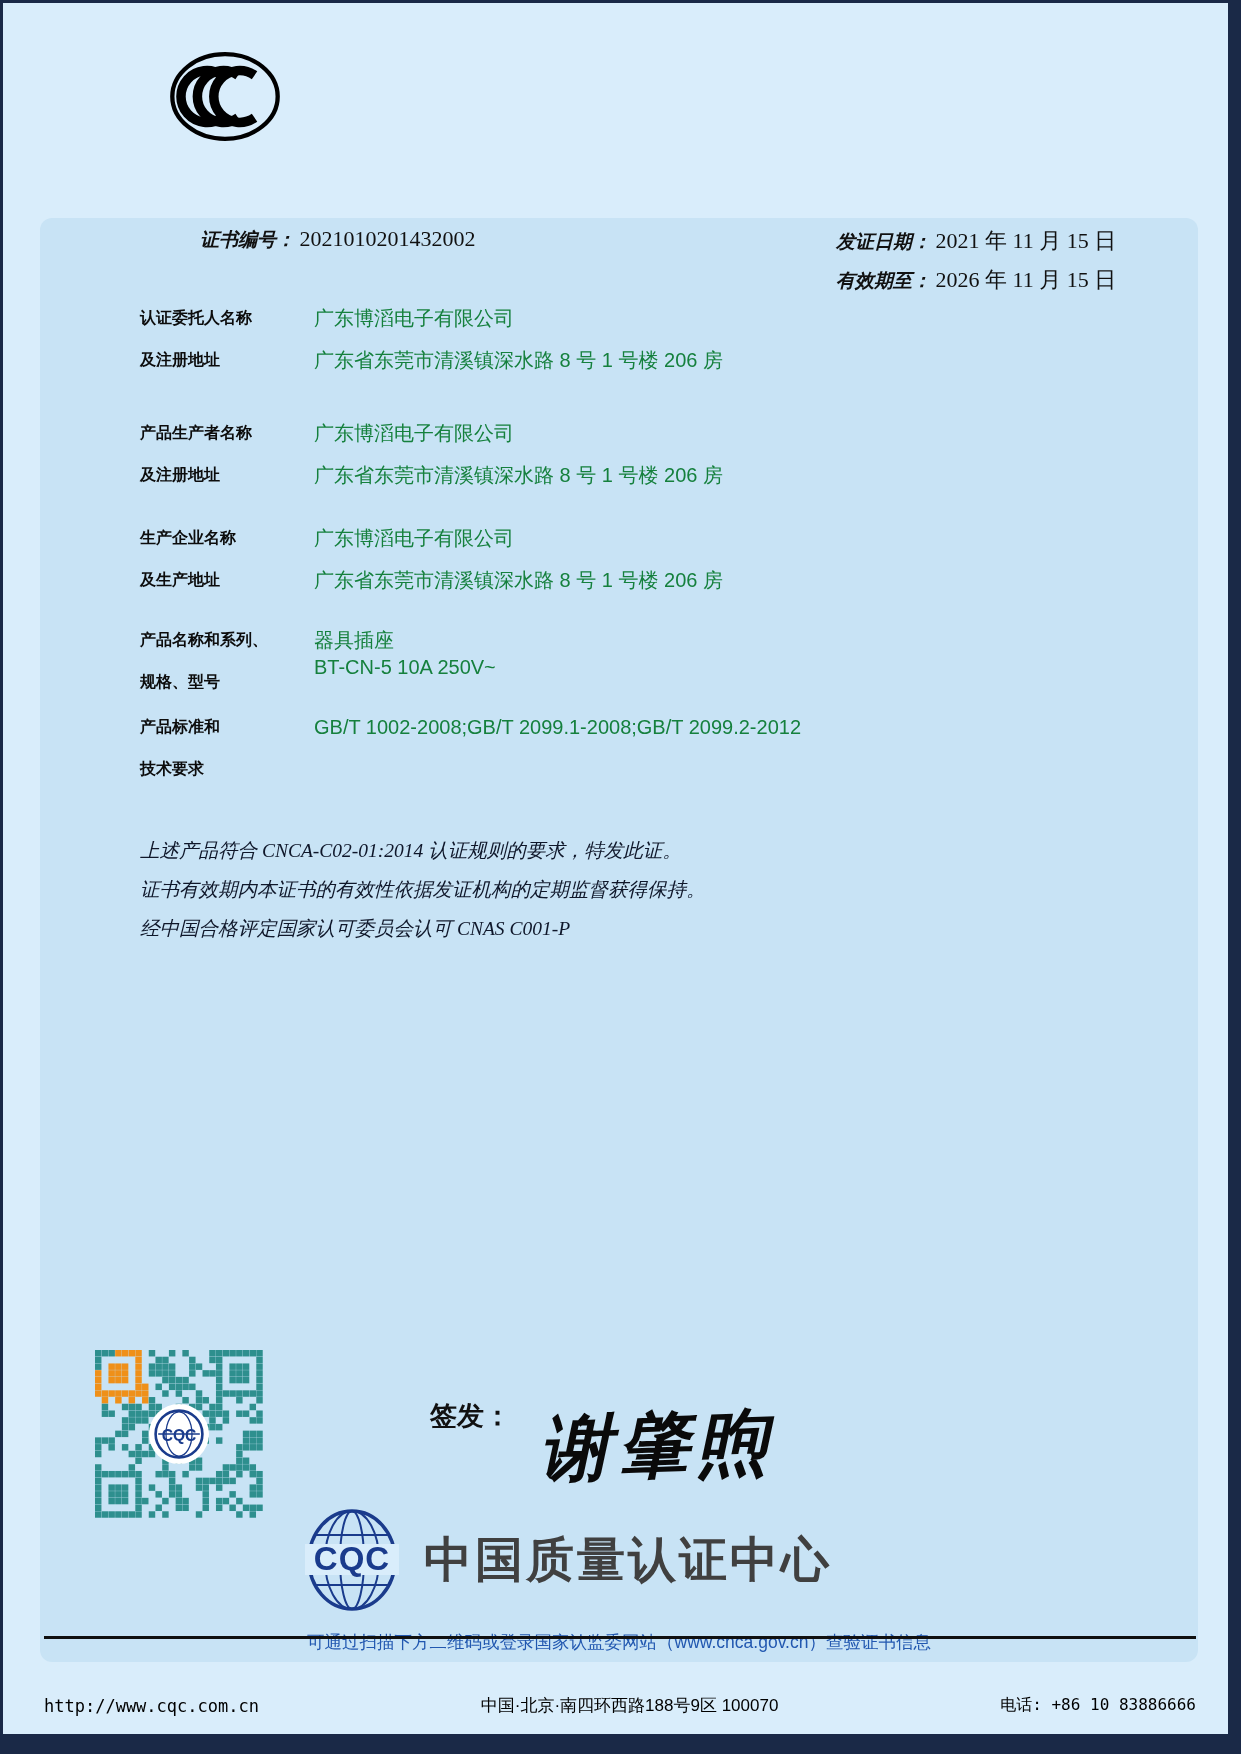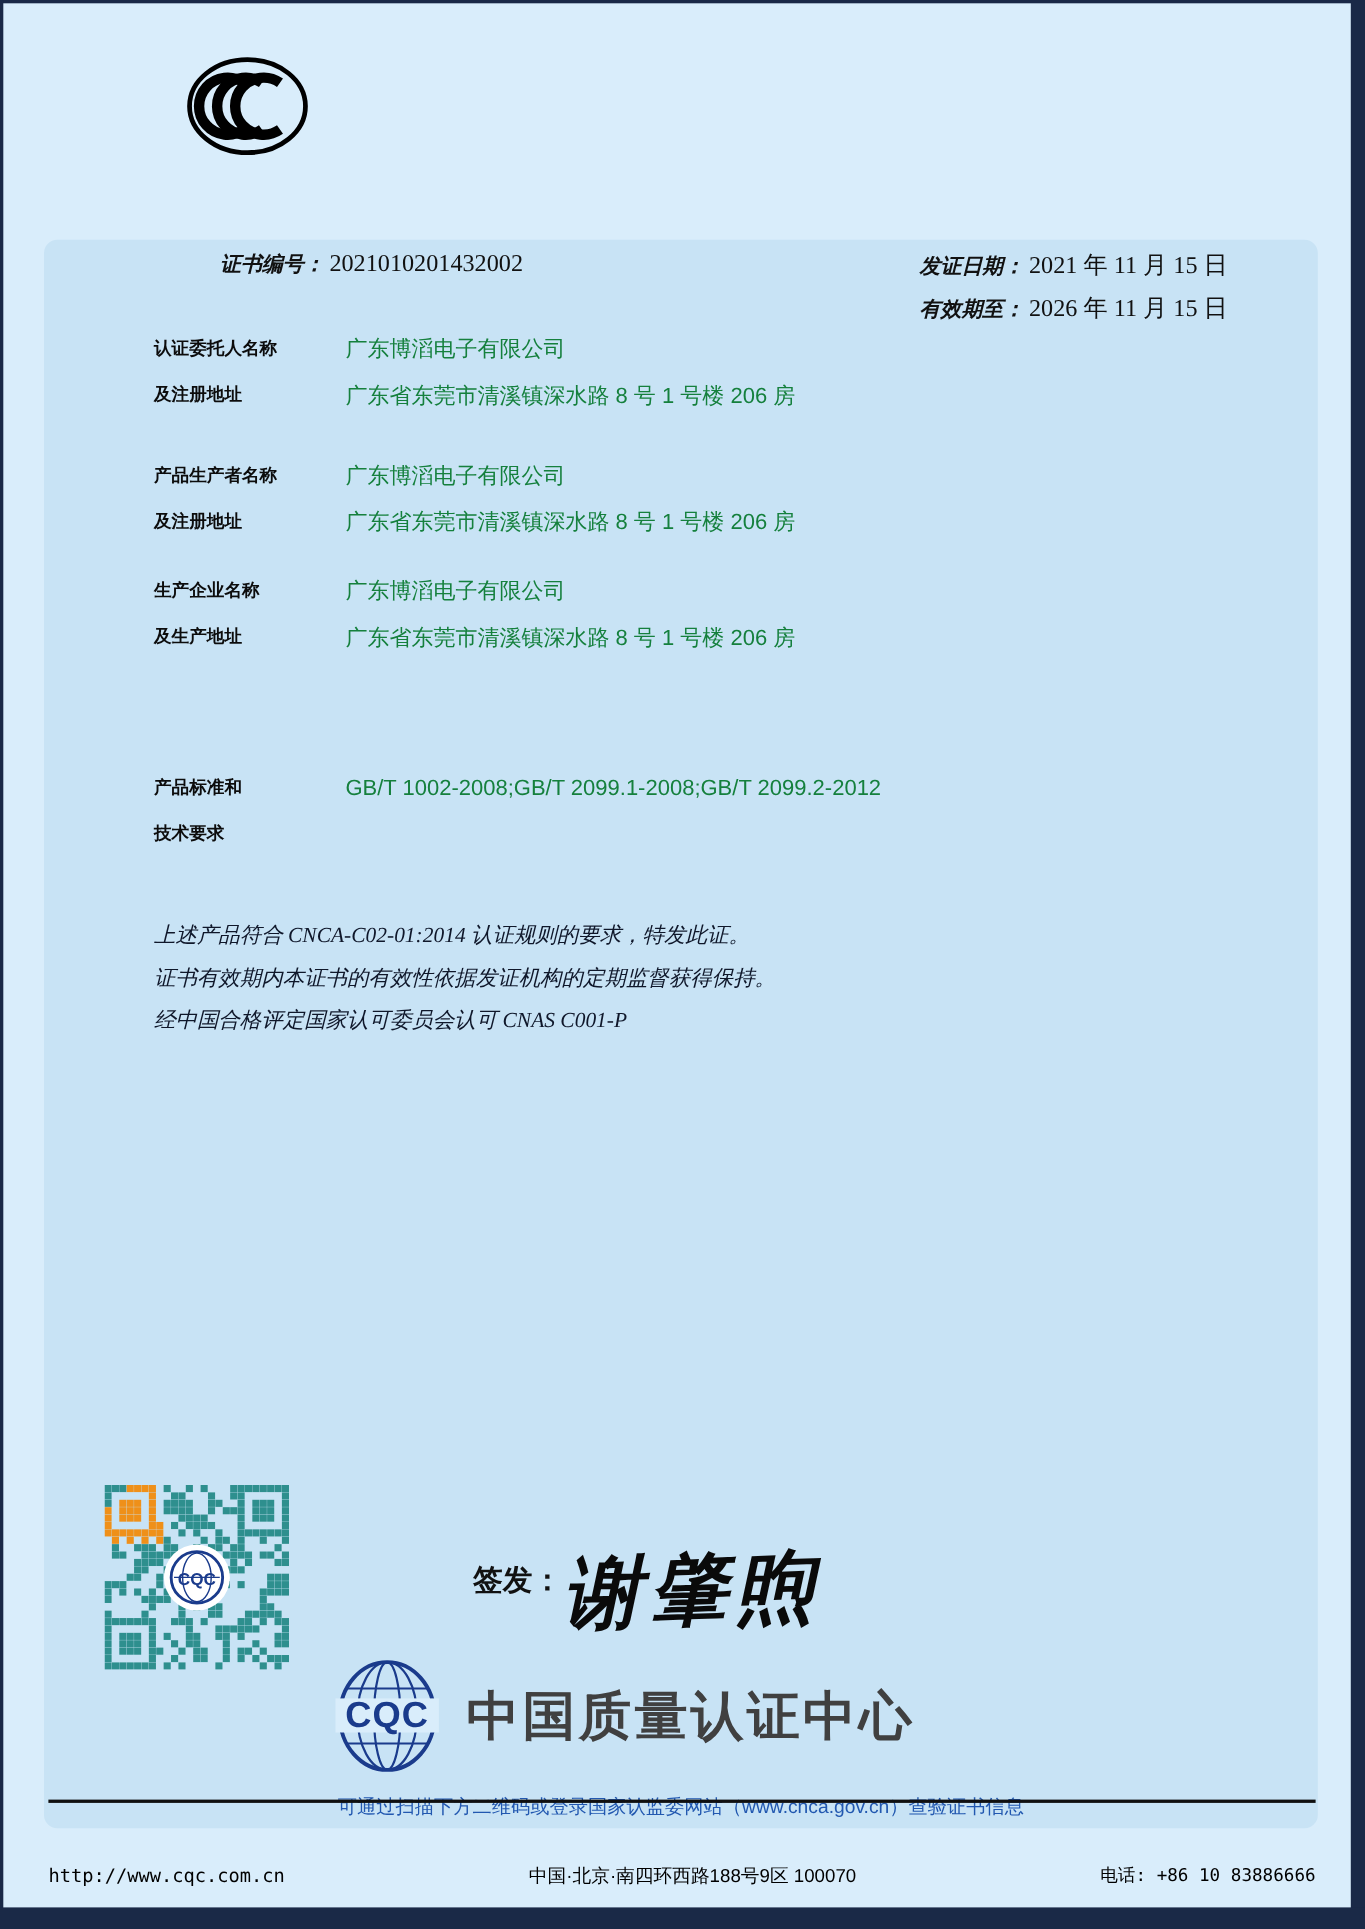--- a/index.html
+++ b/index.html
@@ -21,33 +21,33 @@
   .klabel{font-family:"Liberation Serif",serif;font-style:italic;font-weight:bold;font-size:19px;color:#111;}
   .kval{font-family:"Liberation Serif",serif;font-size:22px;color:#111;}
   .certno{position:absolute;left:160px;top:8px;white-space:nowrap;}
   .dates{position:absolute;left:796px;top:8px;white-space:nowrap;}
   .dates .dline{margin-bottom:9px;}
 
   .fblock{position:absolute;left:100px;display:flex;align-items:flex-start;}
   .flabels{width:174px;flex:none;font-weight:bold;font-size:16px;line-height:42px;color:#0c0c0c;}
   .fvalues{font-size:20px;line-height:42px;color:#15803d;white-space:nowrap;}
   .fvalues.tight{line-height:27px;padding-top:8px;}
-  .b1{top:79px;} .b2{top:194px;} .b3{top:299px;} .b4{top:401px;} .b5{top:478px;}
+  .b1{top:79px;} .b2{top:194px;} .b3{top:299px;} .b4{top:401px;} .b5{top:488px;}
 
   .statements{position:absolute;left:100px;top:613px;font-family:"Liberation Serif",serif;font-style:italic;font-size:19.5px;line-height:39px;color:#0f172a;white-space:nowrap;}
 
   .notice{position:absolute;bottom:8px;left:0;width:100%;text-align:center;font-size:17.5px;color:#2258b0;}
 
   
   .qr{position:absolute;left:95px;top:1350px;width:168px;height:168px;}
   .qr svg{display:block;width:168px;height:168px;}
   .qr-emblem{position:absolute;left:50%;top:50%;transform:translate(-50%,-50%);width:56px;height:56px;background:#fff;border-radius:50%;display:flex;align-items:center;justify-content:center;box-shadow:0 0 0 2px #fff;}
   .qr-emblem svg{width:52px;height:52px;}
 
-  .signoff{position:absolute;left:430px;top:1398px;display:flex;align-items:center;}
+  .signoff{position:absolute;left:430px;top:1398px;display:flex;align-items:flex-start;gap:28px;}
   .sign-label{font-family:"Liberation Serif",serif;font-weight:bold;font-size:27px;color:#111;padding-bottom:20px;white-space:nowrap;}
   .signature{font-family:"DejaVu Serif",serif;font-style:italic;font-weight:bold;font-size:72px;color:#0a0a0a;transform:rotate(-2deg);letter-spacing:6px;white-space:nowrap;}
 
   .issuer{position:absolute;left:292px;top:1508px;display:flex;align-items:center;gap:12px;}
   .cqc-logo svg{width:120px;height:104px;display:block;}
   .issuer-name{font-size:48px;font-weight:bold;color:#404040;letter-spacing:3px;white-space:nowrap;}
 
   
   .rule{position:absolute;left:44px;top:1636px;width:1152px;height:3px;background:#101010;}
   .ftr{position:absolute;left:44px;top:1650px;width:1152px;display:flex;justify-content:space-between;align-items:center;font-size:17px;color:#000000;margin-top:44px;}
@@ -115,20 +115,30 @@
       <div class="flabels">
         <div>生产企业名称</div>
         <div>及生产地址</div>
       </div>
       <div class="fvalues">
         <div>广东博滔电子有限公司</div>
         <div>广东省东莞市清溪镇深水路 8 号 1 号楼 206 房</div>
       </div>
     </div>
 
+    <div class="fblock b4">
+      <div class="flabels">
+        <div>产品名称和系列、</div>
+        <div>规格、型号</div>
+      </div>
+      <div class="fvalues tight">
+        <div>器具插座</div>
+        <div>BT-CN-5 10A 250V~</div>
+      </div>
+    </div>
 
     <div class="fblock b5">
       <div class="flabels">
         <div>产品标准和</div>
         <div>技术要求</div>
       </div>
       <div class="fvalues">
         <div>GB/T 1002-2008;GB/T 2099.1-2008;GB/T 2099.2-2012</div>
       </div>
     </div>

